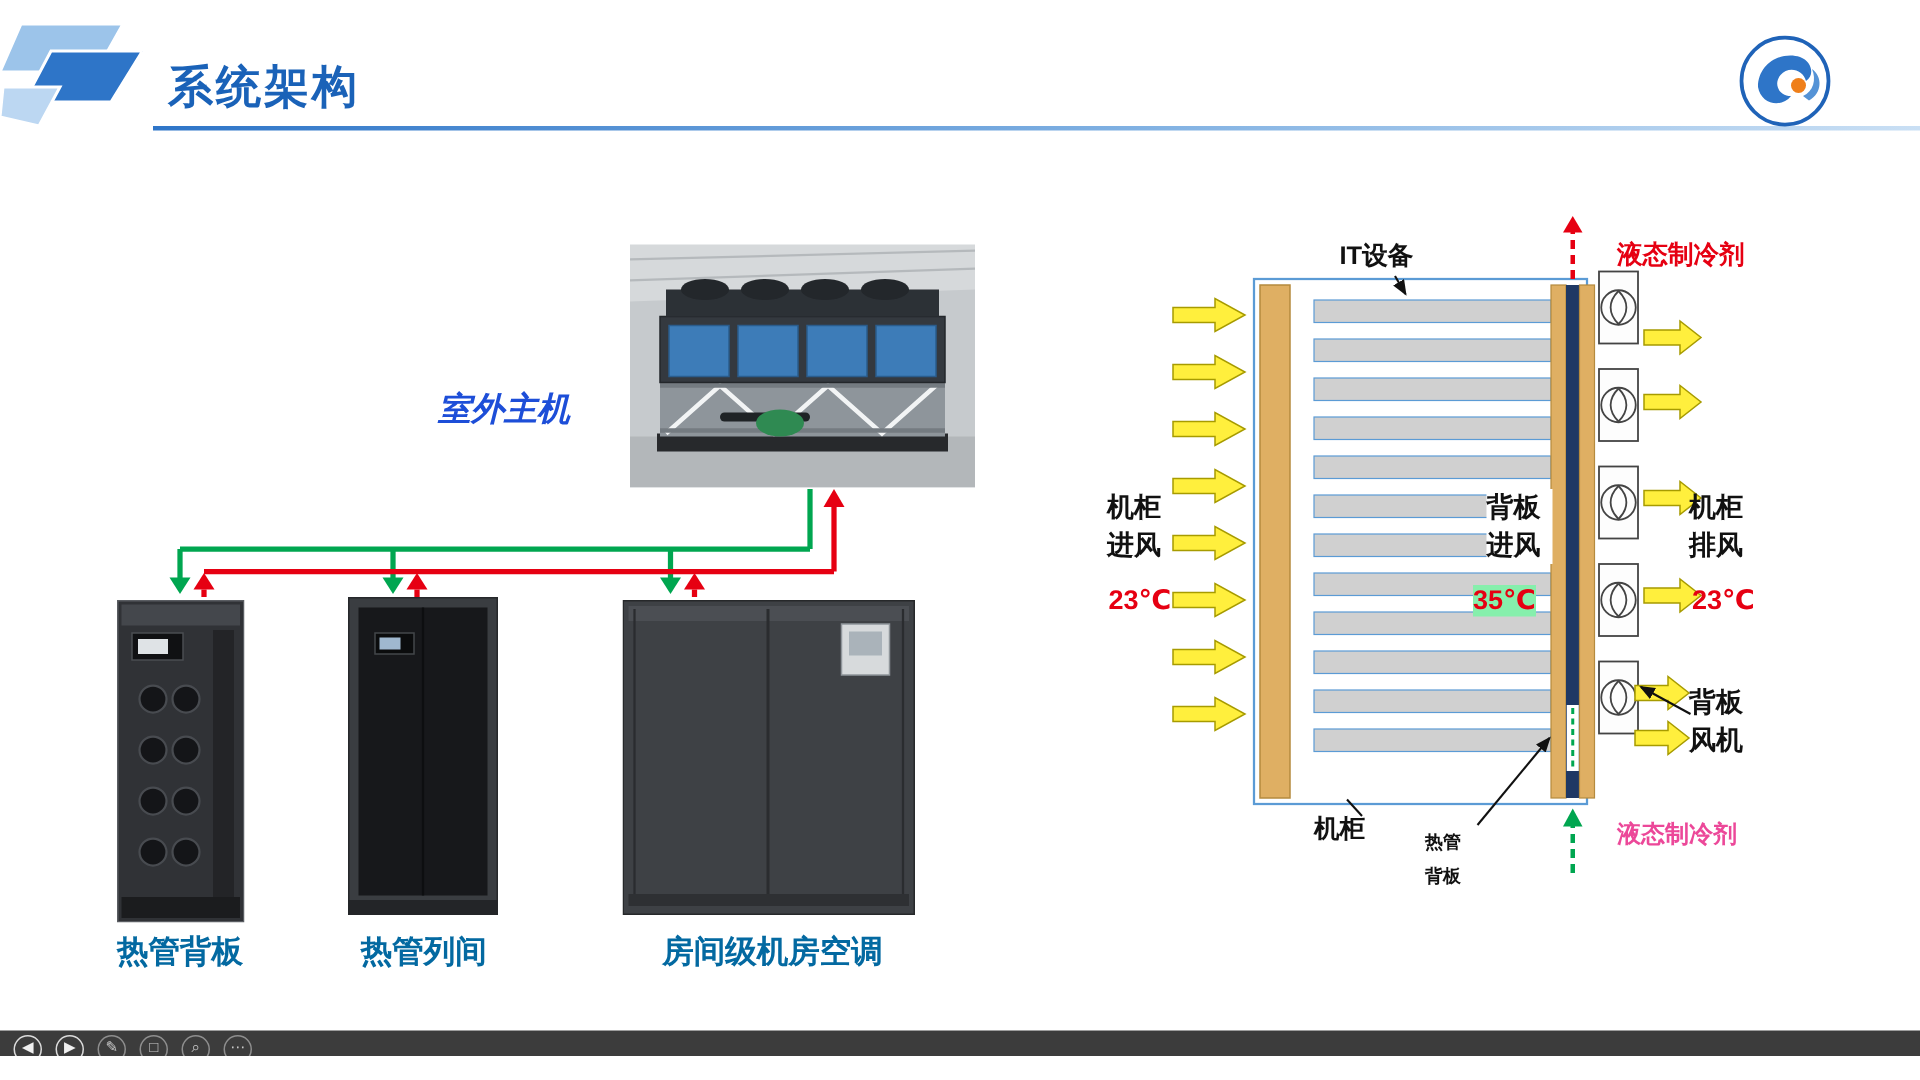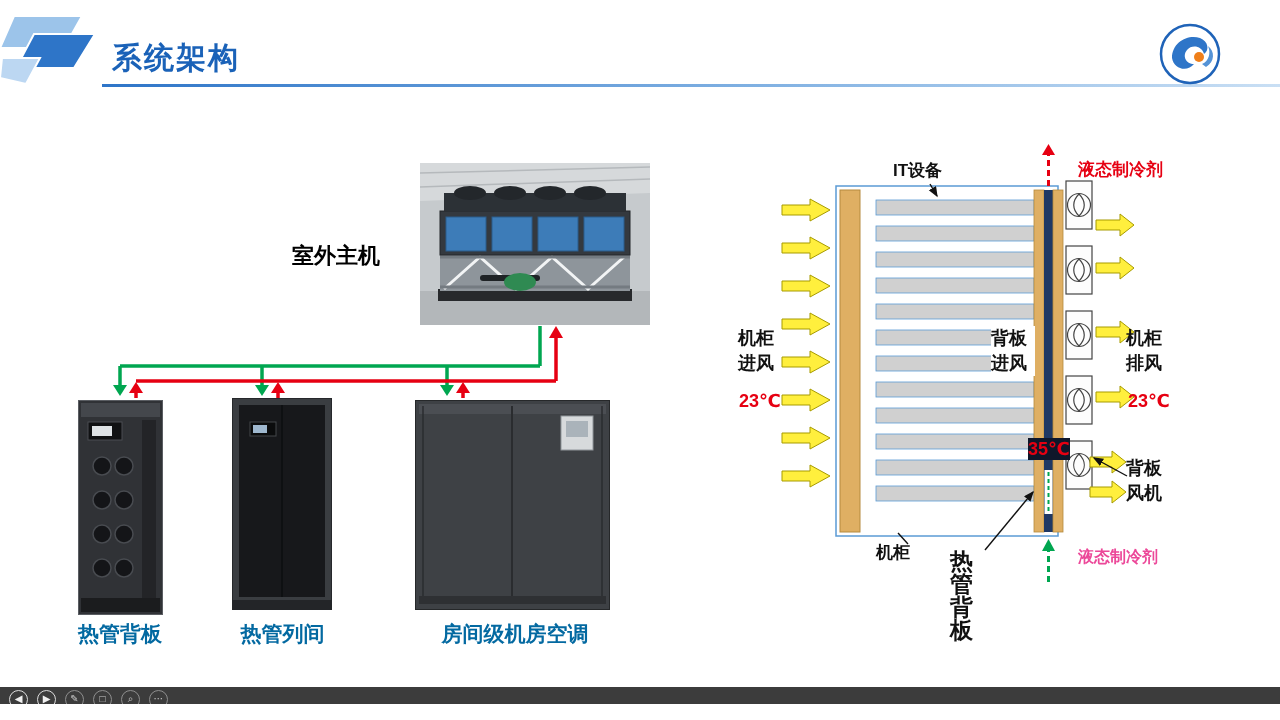--- a/index.html
+++ b/index.html
@@ -9,21 +9,21 @@
   .abs { position:absolute; }
 
   
   .page-title { left:112px; top:38px; font-size:30px; font-weight:bold; color:#1a62b8; letter-spacing:2px; }
   .title-underline { left:102px; top:84px; height:3px; width:1178px;
                      background:linear-gradient(to right,#2e75c8,#7fb0e2 55%,#c9dff4); }
   .corner-deco { left:0; top:4px; width:95px; height:100px; }
   .brand-logo { left:1158px; top:22px; width:64px; height:64px; }
 
   
-  .outdoor-label { left:292px; top:241px; font-size:22px; font-weight:bold; color:#000000; }
+  .outdoor-label { left:292px; top:258px; font-size:22px; font-weight:bold; color:#1d4ed8;font-style:italic; }
   .photo { left:420px; top:163px; width:230px; height:162px; }
   .pipes { left:60px; top:318px; width:560px; height:85px; }
   .cab1 { left:78px;  top:400px; width:85px;  height:215px; }
   .cab2 { left:232px; top:398px; width:100px; height:212px; }
   .cab3 { left:415px; top:400px; width:195px; height:210px; }
   .unit-label { top:620px; font-size:21px; font-weight:bold; color:#0369a1; text-align:center; }
   .ul1 { left:55px;  width:130px; }
   .ul2 { left:225px; width:115px; }
   .ul3 { left:420px; width:190px;text-align:center; }
 
@@ -33,26 +33,26 @@
   .sch-label span { display:block; }
   .temp { font-weight:bold; font-size:18px; }
   .red   { color:#e60012; }
   .green-t { color:#ec4899; }
   .it-label      { left:893px;  top:161px; font-size:17px; line-height:20px; }
   .gas-label     { left:1078px; top:160px; font-size:17px; line-height:20px; }
   .liquid-label  { left:1078px; top:547px; font-size:16px; line-height:20px; }
   .intake-label  { left:738px;  top:326px; width:46px; }
   .intake-temp   { left:739px;  top:390px; }
   .bp-in-label   { left:991px;  top:326px; width:44px; background:#fff; }
-  .bp-in-temp    { left:1028px;  top:390px; background:#0f172a;margin-top:48px; }
+  .bp-in-temp    { left:982px;  top:390px; background:#86efac; }
   .exhaust-label { left:1126px; top:326px; width:46px; }
   .exhaust-temp  { left:1128px; top:390px; }
   .fan-label     { left:1126px; top:456px; width:46px; }
   .cabinet-label { left:876px;  top:540px; font-size:17px; }
-  .heatpipe-label{ left:950px;  top:550px; width:42px; font-size:23px; line-height:23px; }
+  .heatpipe-label{ left:950px;  top:550px; width:42px; font-size:12px; line-height:23px; }
   .caption { left:874px; top:637px; font-size:22px; font-weight:bold; color:#1e5fae; letter-spacing:1px; }
 
   
   .playbar { left:0; top:687px; width:1280px; height:24px; background:#3c3c3c;
              display:flex; align-items:center; gap:9px; padding-left:9px; }
   .pbtn { width:19px; height:19px; border-radius:50%; border:1px solid #8e8e8e; color:#c9c9c9;
           font-size:10px; line-height:1; display:flex; align-items:center; justify-content:center;
           background:transparent; cursor:pointer; flex:0 0 auto; }
   .pbtn.bright { border-color:#dcdcdc; color:#f0f0f0; }
   .bottom-strip { left:0; top:711px; width:1280px; height:9px; background:#2257a4; }

